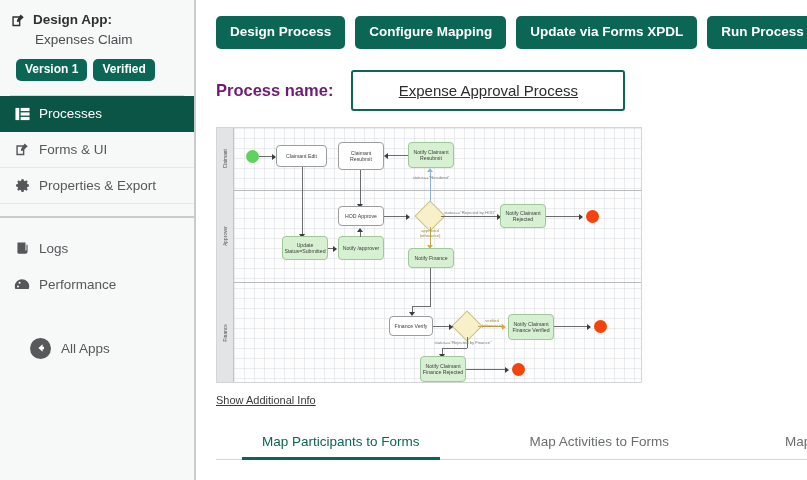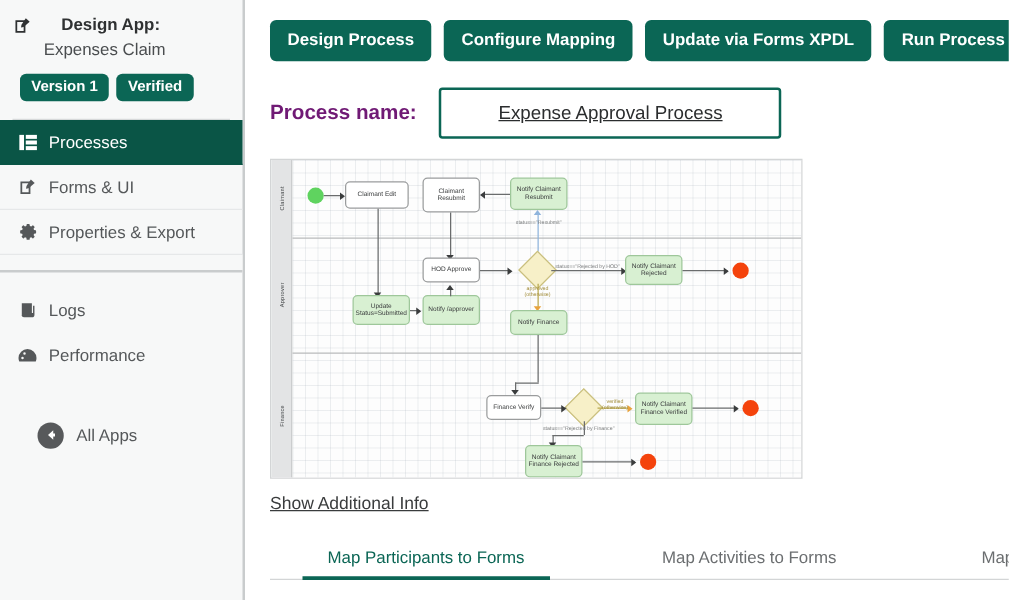--- a/index.html
+++ b/index.html
@@ -13,21 +13,21 @@
 
   
   .sidebar {
     width: 196px; height: 480px;
     background: #f7f8f8;
     border-right: 2px solid #c9cccd;
     display: flex; flex-direction: column;
     flex: 0 0 196px;
   }
   .app-header { padding: 12px 10px 0 10px; }
-  .app-header-row { display: flex; align-items: flex-start; gap: 22px; }
+  .app-header-row { display: flex; align-items: flex-start; gap: 6px; }
   .app-title {
     font-size: 13.5px; font-weight: bold; color: #2f3132; line-height: 16px;
     white-space: nowrap;
   }
   .app-name {
     font-size: 13.5px; color: #4a4d4f; line-height: 17px;
     padding-left: 25px; margin-top: 2px; white-space: nowrap;
   }
   .badge-row { display: flex; gap: 6px; padding: 11px 0 0 6px; }
   .badge {
@@ -147,21 +147,21 @@
   .arrow.d-olive { border-top: 4px solid #e8a33d; border-left: 3px solid transparent; border-right: 3px solid transparent; }
   .arrow.r-olive { border-left: 4px solid #e8a33d; border-top: 3px solid transparent; border-bottom: 3px solid transparent; }
   .elabel {
     position: absolute; font-size: 4.2px; color: #7a7c7d;
     white-space: nowrap; line-height: 5px; text-align: center;
   }
   .elabel.olive { color: #a08b38; }
 
   
   .showinfo {
-    margin-top: 11px; font-size: 14px; color: #3a3c3d;
+    margin-top: 11px; font-size: 11px; color: #3a3c3d;
     text-decoration: underline; cursor: pointer; display: inline-block;
   }
   .tabs {
     margin-top: 20px; display: flex; align-items: flex-end;
     border-bottom: 1px solid #d3d5d6; width: 767px;
   }
   .tab {
     font-size: 13.5px; color: #6b6e70;
     padding: 6px 20px 8px 20px; cursor: pointer; white-space: nowrap;
     border-bottom: 3px solid transparent; margin-bottom: -1px;

